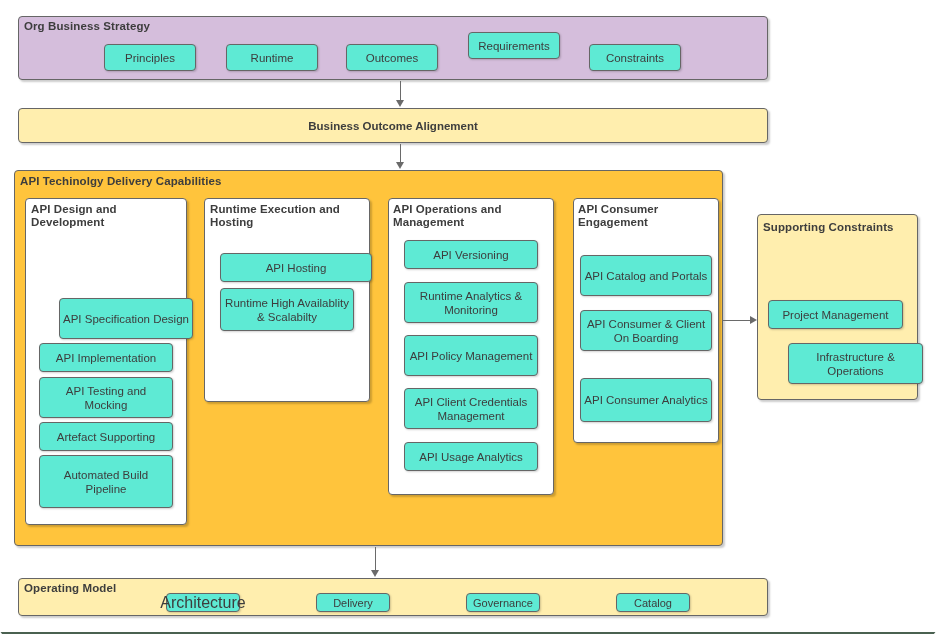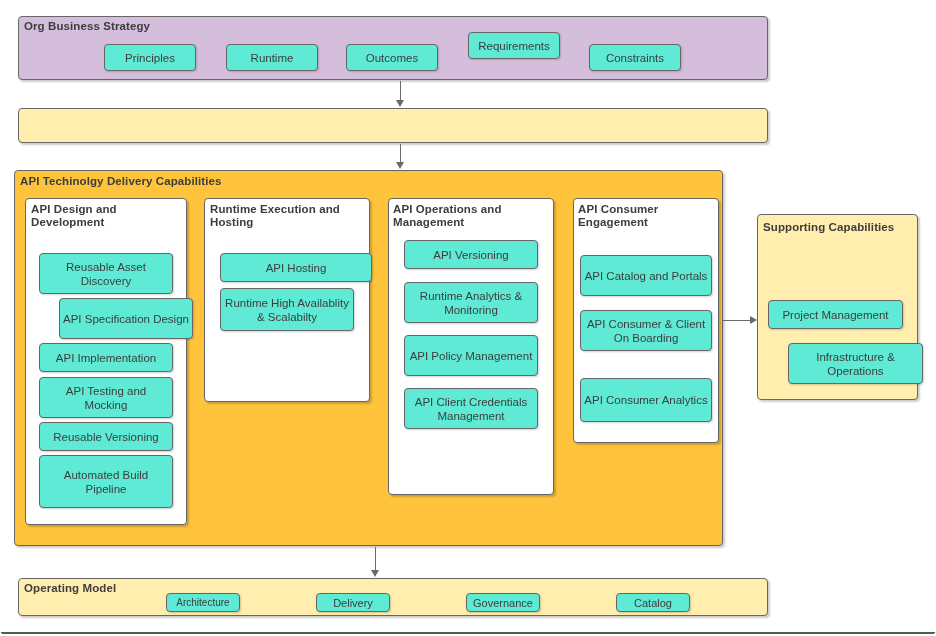--- a/index.html
+++ b/index.html
@@ -105,83 +105,85 @@
   <div class="leaf" style="left:104px; top:44px; width:92px; height:27px;">Principles</div>
   <div class="leaf" style="left:226px; top:44px; width:92px; height:27px;">Runtime</div>
   <div class="leaf" style="left:346px; top:44px; width:92px; height:27px;">Outcomes</div>
   <div class="leaf" style="left:468px; top:32px; width:92px; height:27px;">Requirements</div>
   <div class="leaf" style="left:589px; top:44px; width:92px; height:27px;">Constraints</div>
 
   <div class="vline" style="left:400px; top:81px; height:20px;"></div>
   <div class="arrow-down" style="left:396px; top:100px;"></div>
 
   <div class="box yellow" style="left:18px; top:108px; width:750px; height:35px;"></div>
+  <div style="position:absolute; left:18px; top:108px; width:750px; height:35px;
+              display:flex; align-items:center; justify-content:center;
+              font-weight:bold; font-size:11.5px; color:#3d3d3d;">Business  Outcome Alignement</div>
 
   <div class="vline" style="left:400px; top:144px; height:19px;"></div>
   <div class="arrow-down" style="left:396px; top:162px;"></div>
 
   <div class="box orange" style="left:14px; top:170px; width:709px; height:376px;"></div>
   <div class="grp-label" style="left:20px; top:175px;">API Techinolgy Delivery Capabilities</div>
 
   <div class="box white" style="left:25px; top:198px; width:162px; height:327px;"></div>
   <div class="grp-label" style="left:31px; top:203px; width:150px;">API Design and
 Development</div>
-  <div class="leaf" style="left:39px; top:253px; width:134px; height:41px;">Reusable Asset
-Discovery</div>
   <div class="leaf" style="left:39px; top:298px; width:134px; height:41px;margin-left:20px;">API Specification
 Design</div>
   <div class="leaf" style="left:39px; top:343px; width:134px; height:29px;">API Implementation</div>
   <div class="leaf" style="left:39px; top:377px; width:134px; height:41px;">API Testing and
 Mocking</div>
-  <div class="leaf" style="left:39px; top:422px; width:134px; height:29px;">Reusable Versioning</div>
+  <div class="leaf" style="left:39px; top:422px; width:134px; height:29px;">Artefact Supporting</div>
   <div class="leaf" style="left:39px; top:455px; width:134px; height:53px;">Automated Build
 Pipeline</div>
 
   <div class="box white" style="left:204px; top:198px; width:166px; height:204px;"></div>
   <div class="grp-label" style="left:210px; top:203px; width:156px;">Runtime Execution and
 Hosting</div>
   <div class="leaf" style="left:220px; top:253px; width:152px; height:29px;">API Hosting</div>
   <div class="leaf" style="left:220px; top:288px; width:134px; height:43px;">Runtime High
 Availablity &amp; Scalabilty</div>
 
   <div class="box white" style="left:388px; top:198px; width:166px; height:297px;"></div>
   <div class="grp-label" style="left:393px; top:203px; width:156px;">API Operations and
 Management</div>
   <div class="leaf" style="left:404px; top:240px; width:134px; height:29px;">API Versioning</div>
   <div class="leaf" style="left:404px; top:282px; width:134px; height:41px;">Runtime Analytics &amp;
 Monitoring</div>
   <div class="leaf" style="left:404px; top:335px; width:134px; height:41px;">API Policy
 Management</div>
   <div class="leaf" style="left:404px; top:388px; width:134px; height:41px;">API Client Credentials
 Management</div>
+  <div class="leaf" style="left:404px; top:442px; width:134px; height:29px;">API Usage Analytics</div>
 
   <div class="box white" style="left:573px; top:198px; width:146px; height:245px;"></div>
   <div class="grp-label" style="left:578px; top:203px; width:136px;">API Consumer
 Engagement</div>
   <div class="leaf" style="left:580px; top:255px; width:132px; height:41px;">API Catalog and
 Portals</div>
   <div class="leaf" style="left:580px; top:310px; width:132px; height:41px;">API Consumer &amp; Client
 On Boarding</div>
   <div class="leaf" style="left:580px; top:378px; width:132px; height:44px;">API Consumer
 Analytics</div>
 
   <div class="hline" style="left:723px; top:320px; width:28px;"></div>
   <div class="arrow-right" style="left:750px; top:316px;"></div>
 
   <div class="box yellow" style="left:757px; top:214px; width:161px; height:186px;"></div>
-  <div class="grp-label" style="left:763px; top:221px;">Supporting Capabilities</div>
+  <div class="grp-label" style="left:763px; top:221px;">Supporting Constraints</div>
   <div class="leaf" style="left:768px; top:300px; width:135px; height:29px;">Project Management</div>
   <div class="leaf" style="left:788px; top:343px; width:135px; height:41px;">Infrastructure &amp;
 Operations</div>
 
   <div class="vline" style="left:375px; top:547px; height:24px;"></div>
   <div class="arrow-down" style="left:371px; top:570px;"></div>
 
   <div class="box yellow" style="left:18px; top:578px; width:750px; height:38px;"></div>
   <div class="grp-label" style="left:24px; top:582px;">Operating Model</div>
-  <div class="leaf" style="left:166px; top:593px; width:74px; height:19px; font-size:10px;">Architecture</div>
+  <div class="leaf" style="left:166px; top:593px; width:74px; height:19px; font-size:16px;">Architecture</div>
   <div class="leaf" style="left:316px; top:593px; width:74px; height:19px; font-size:11px;">Delivery</div>
   <div class="leaf" style="left:466px; top:593px; width:74px; height:19px; font-size:11px;">Governance</div>
   <div class="leaf" style="left:616px; top:593px; width:74px; height:19px; font-size:11px;">Catalog</div>
 
   <div class="footer-rule" style="top:632px;"></div>
 
 </div>
 
 </body></html>

